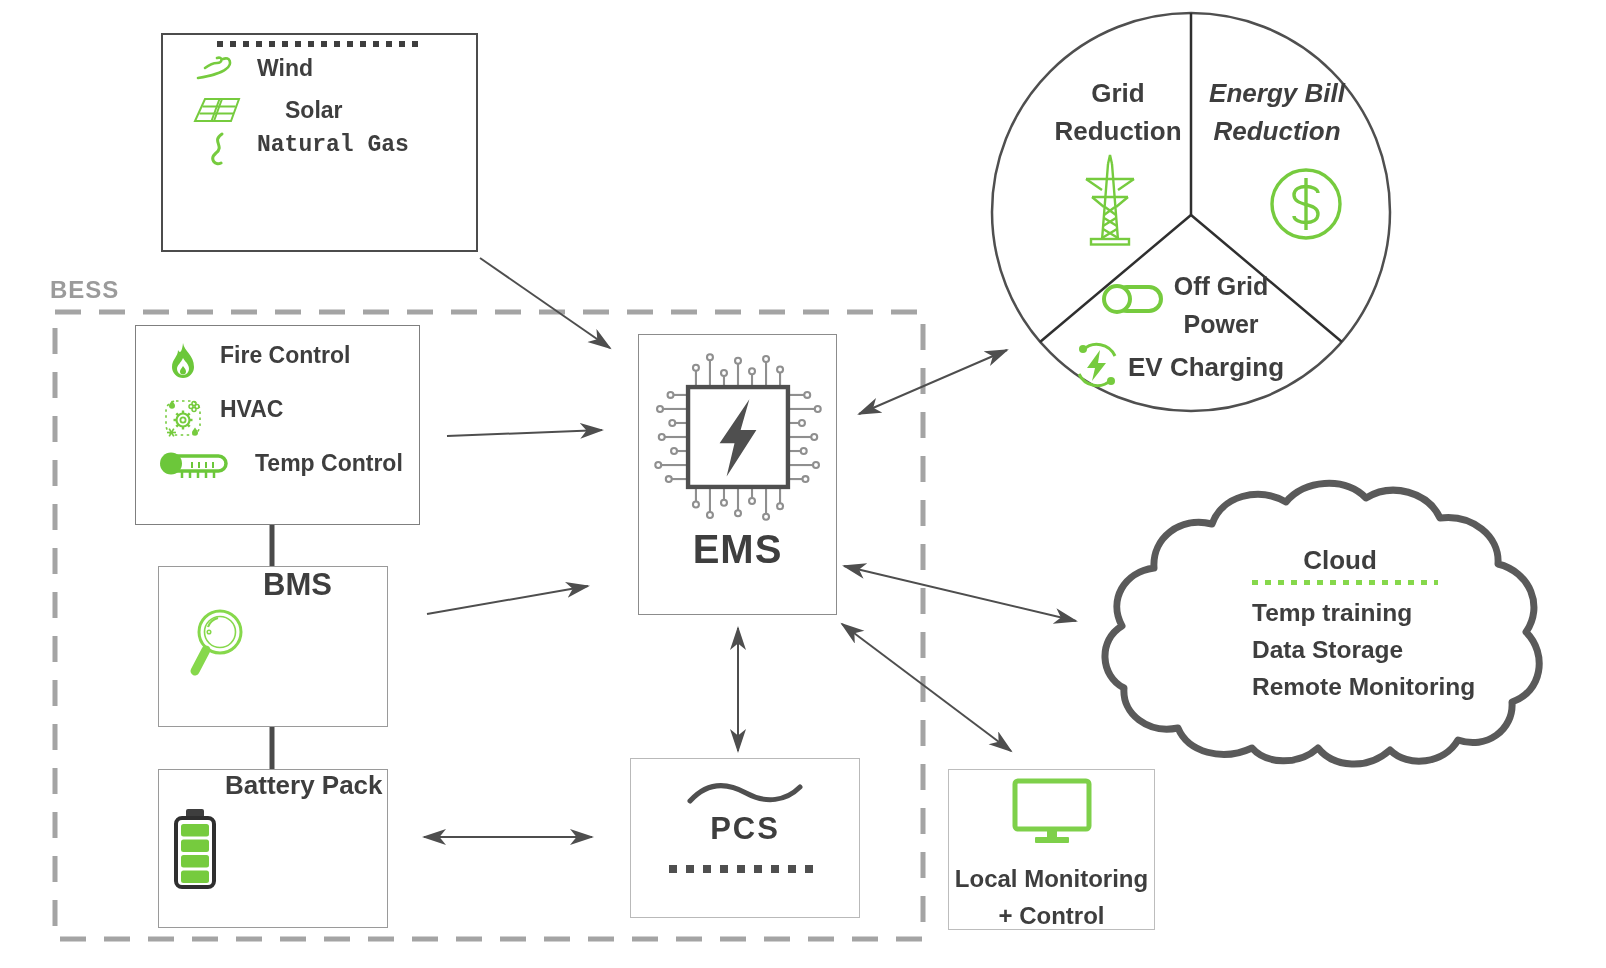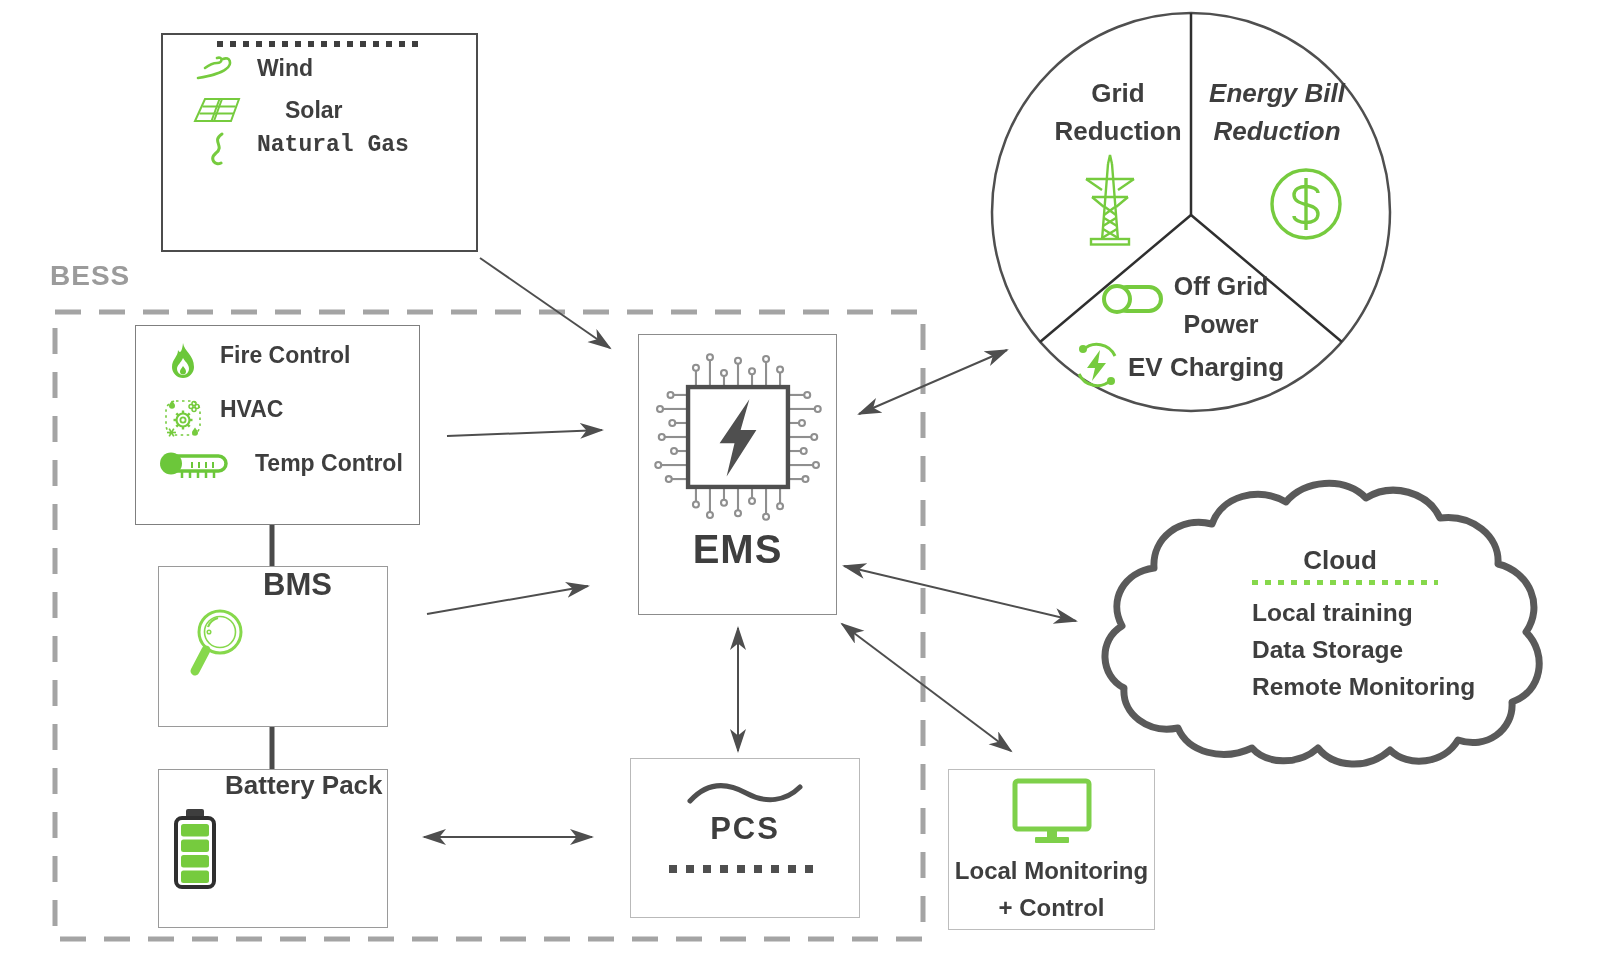--- a/index.html
+++ b/index.html
@@ -62,21 +62,21 @@
        C 1392 482 1428 492 1440 518
        C 1472 514 1500 536 1498 564
        C 1530 572 1544 606 1526 632
        C 1548 654 1542 692 1512 702
        C 1514 730 1486 750 1458 740
        C 1444 764 1408 768 1390 750
        C 1368 770 1334 768 1318 748
        C 1298 766 1266 764 1252 748 Z" fill="#ffffff" stroke="#5a5a5a" stroke-width="7" stroke-linejoin="round"></path>
 </svg>
 
-<div class="abs layer" style="left:50px;top:260px;font-size:28px;letter-spacing:1px;color:#9b9b9b;">BESS</div>
+<div class="abs layer" style="left:50px;top:276px;font-size:24px;letter-spacing:1px;color:#9b9b9b;">BESS</div>
 
 <div class="box layer" style="left:161px;top:33px;width:317px;height:219px;border:2px solid #4c4c4c;">
   <div class="dots" style="width:205px;margin:6px auto 8px;"></div>
   <div class="row" style="padding-left:14px;margin-top:4px;">
     <span class="icon-wrap" style="width:80px;">
       <svg width="42" height="30" viewBox="0 0 42 30" fill="none" stroke="#76cb3e" stroke-width="2.6" stroke-linecap="round">
         <path d="M2 23 C13 21 24 19 30 14 C37 9 34 1 27 4"></path>
         <path d="M9 13 C13 10 17 8 21 8 C27 8 27 1 21 3"></path>
       </svg>
     </span>
@@ -242,21 +242,21 @@
 </div>
 
 <div class="box layer ctr" style="left:948px;top:769px;width:207px;height:161px;border:1.5px solid #bdbdbd;">
   <span class="icon-wrap" style="margin:8px auto 0;">
     <svg width="80" height="66" viewBox="0 0 80 66">
       <rect x="3" y="3" width="74" height="48" rx="3" fill="#ffffff" stroke="#7ed04a" stroke-width="5"></rect>
       <rect x="35" y="51" width="10" height="8" fill="#7ed04a"></rect>
       <rect x="23" y="59" width="34" height="6" rx="1" fill="#7ed04a"></rect>
     </svg>
   </span>
-  <div style="font-size:24px;line-height:1.55;margin-top:8px;">
+  <div style="font-size:24px;line-height:1.55;margin-top:16px;">
     <div>Local Monitoring</div>
     <div>+ Control</div>
   </div>
 </div>
 
 <div class="abs layer ctr" style="left:1028px;top:75px;width:180px;font-size:26px;line-height:1.45;">Grid Reduction</div>
 <span class="abs layer icon-wrap" style="left:1078px;top:152px;">
   <svg width="64" height="94" viewBox="0 0 64 94" fill="none" stroke="#76cb3e" stroke-width="2.4">
     <path d="M24 88 L30 12 M40 88 L34 12"></path>
     <path d="M30 12 L32 3 L34 12"></path>
@@ -295,16 +295,16 @@
     <circle cx="13" cy="11" r="4" fill="#76cb3e"></circle>
     <circle cx="41" cy="43" r="4" fill="#76cb3e"></circle>
     <path d="M30 12 L17 30 L25 30 L22 43 L36 25 L28 25 Z" fill="#76cb3e"></path>
   </svg>
 </span>
 <div class="abs layer" style="left:1128px;top:352px;font-size:26px;">EV Charging</div>
 
 <div class="abs layer ctr" style="left:1255px;top:545px;width:170px;font-size:26px;">Cloud</div>
 <div class="dots-green abs layer" style="left:1252px;top:580px;width:186px;"></div>
 <div class="abs layer" style="left:1252px;top:594px;font-size:24.5px;line-height:1.52;">
-  <div>Local training</div>
+  <div>Temp training</div>
   <div>Data Storage</div>
   <div>Remote Monitoring</div>
 </div>
 
 </body></html>

